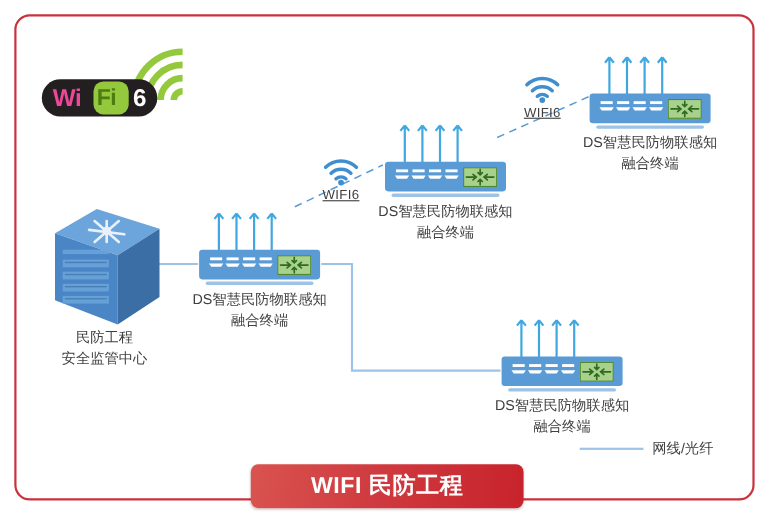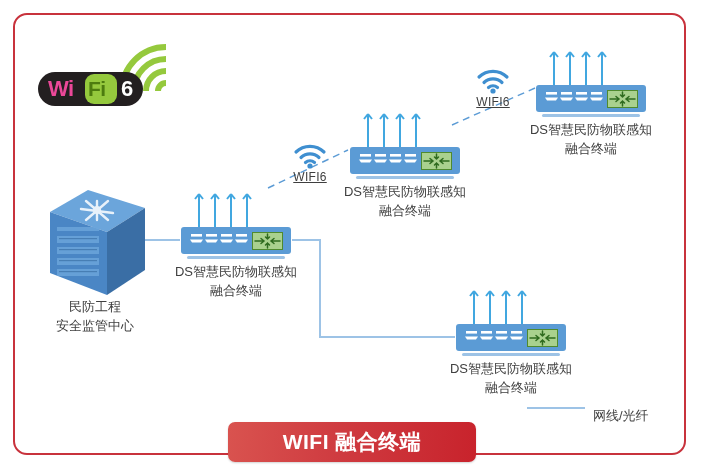--- a/index.html
+++ b/index.html
@@ -74,21 +74,21 @@
   .wifibadge .lbl{
     font-size:12px;color:#3f3f3f;margin-top:1px;letter-spacing:0.3px;text-decoration:underline;
   }
 
   
   .legend{position:absolute;left:527px;top:398px;width:150px;height:20px;}
   .legend .line{
     position:absolute;left:0;top:9px;width:58px;height:2px;background:#9dc3e6;
   }
   .legend .txt{
-    position:absolute;left:66px;top:0px;font-size:13px;color:#3f3f3f;line-height:20px;margin-top:8px;
+    position:absolute;left:66px;top:0px;font-size:13px;color:#3f3f3f;line-height:20px;
   }
 
   
   .banner{
     position:absolute;left:228px;top:422px;width:248px;height:40px;
     border-radius:7px;
     background:linear-gradient(95deg,#d9534f 0%,#cf3b40 45%,#c8232c 100%);
     box-shadow:0 1px 2px rgba(0,0,0,0.18);
   }
   .banner .t{
@@ -351,16 +351,16 @@
     </svg>
     <div class="lbl">WIFI6</div>
   </div>
 
   <div class="legend">
     <div class="line"></div>
     <div class="txt">网线/光纤</div>
   </div>
 
   <div class="banner">
-    <div class="t">WIFI 融合终端</div>
+    <div class="t">WIFI 民防工程</div>
   </div>
 
 </div>
 
 </body></html>

